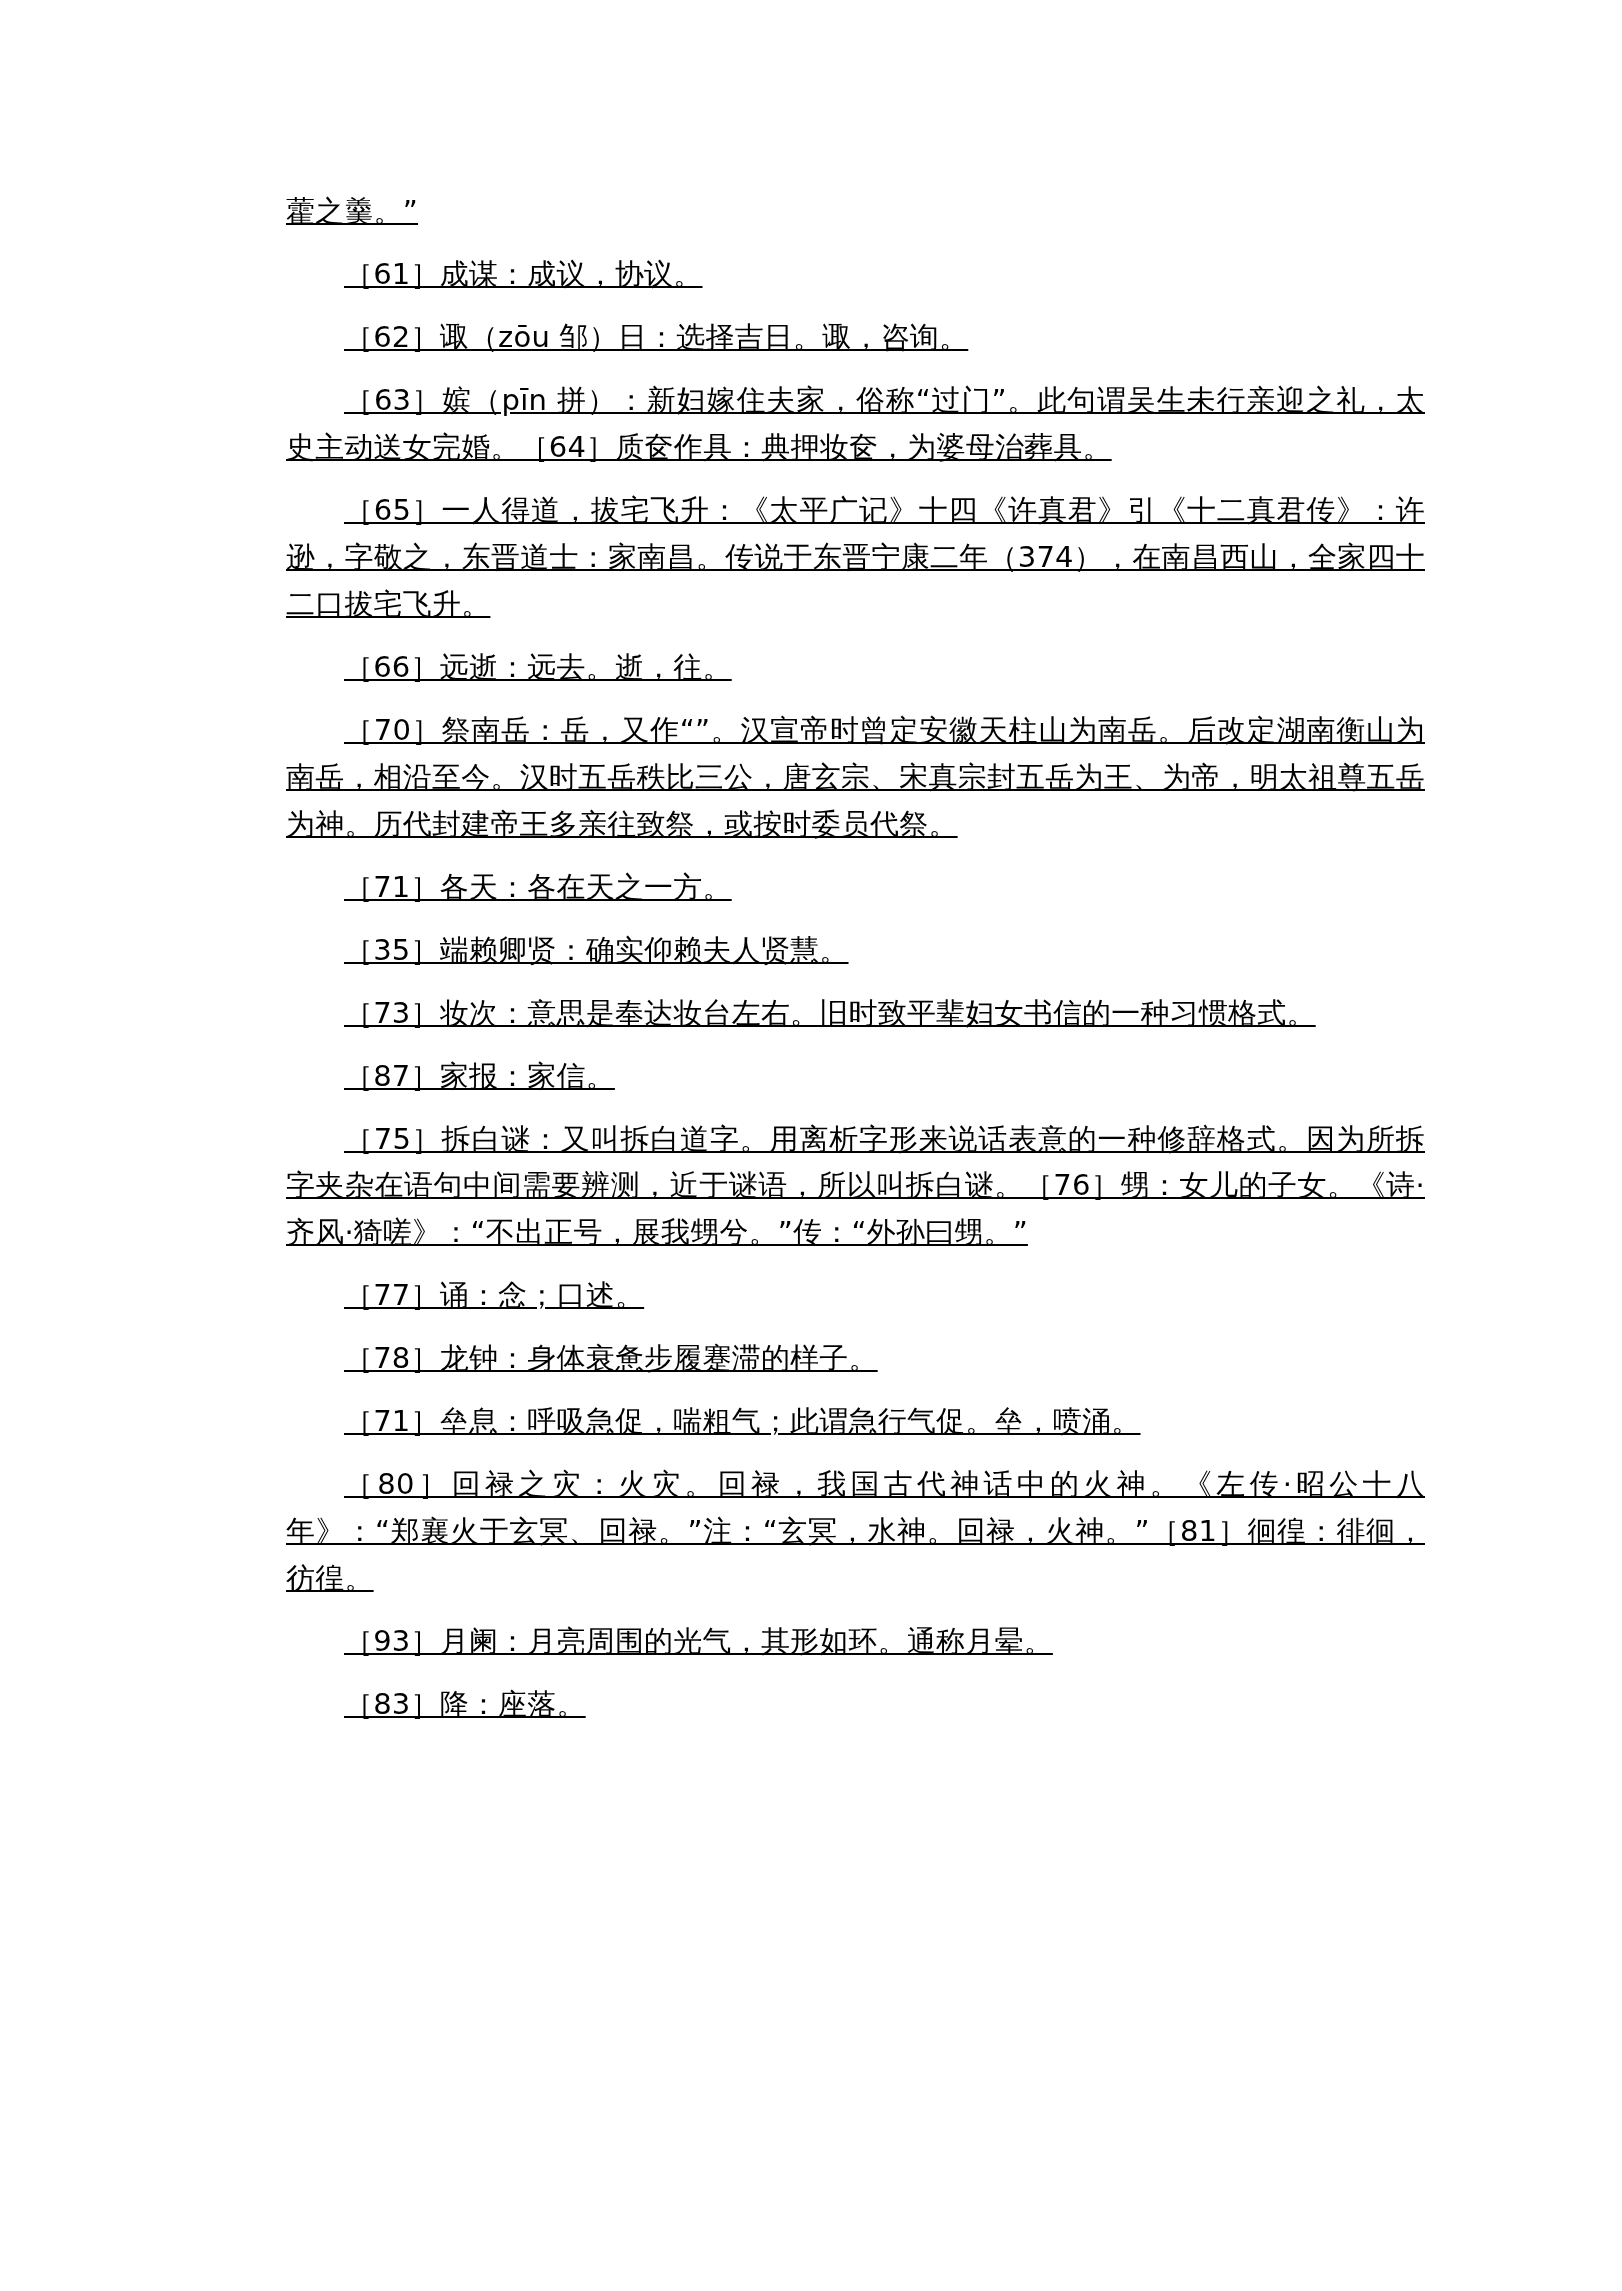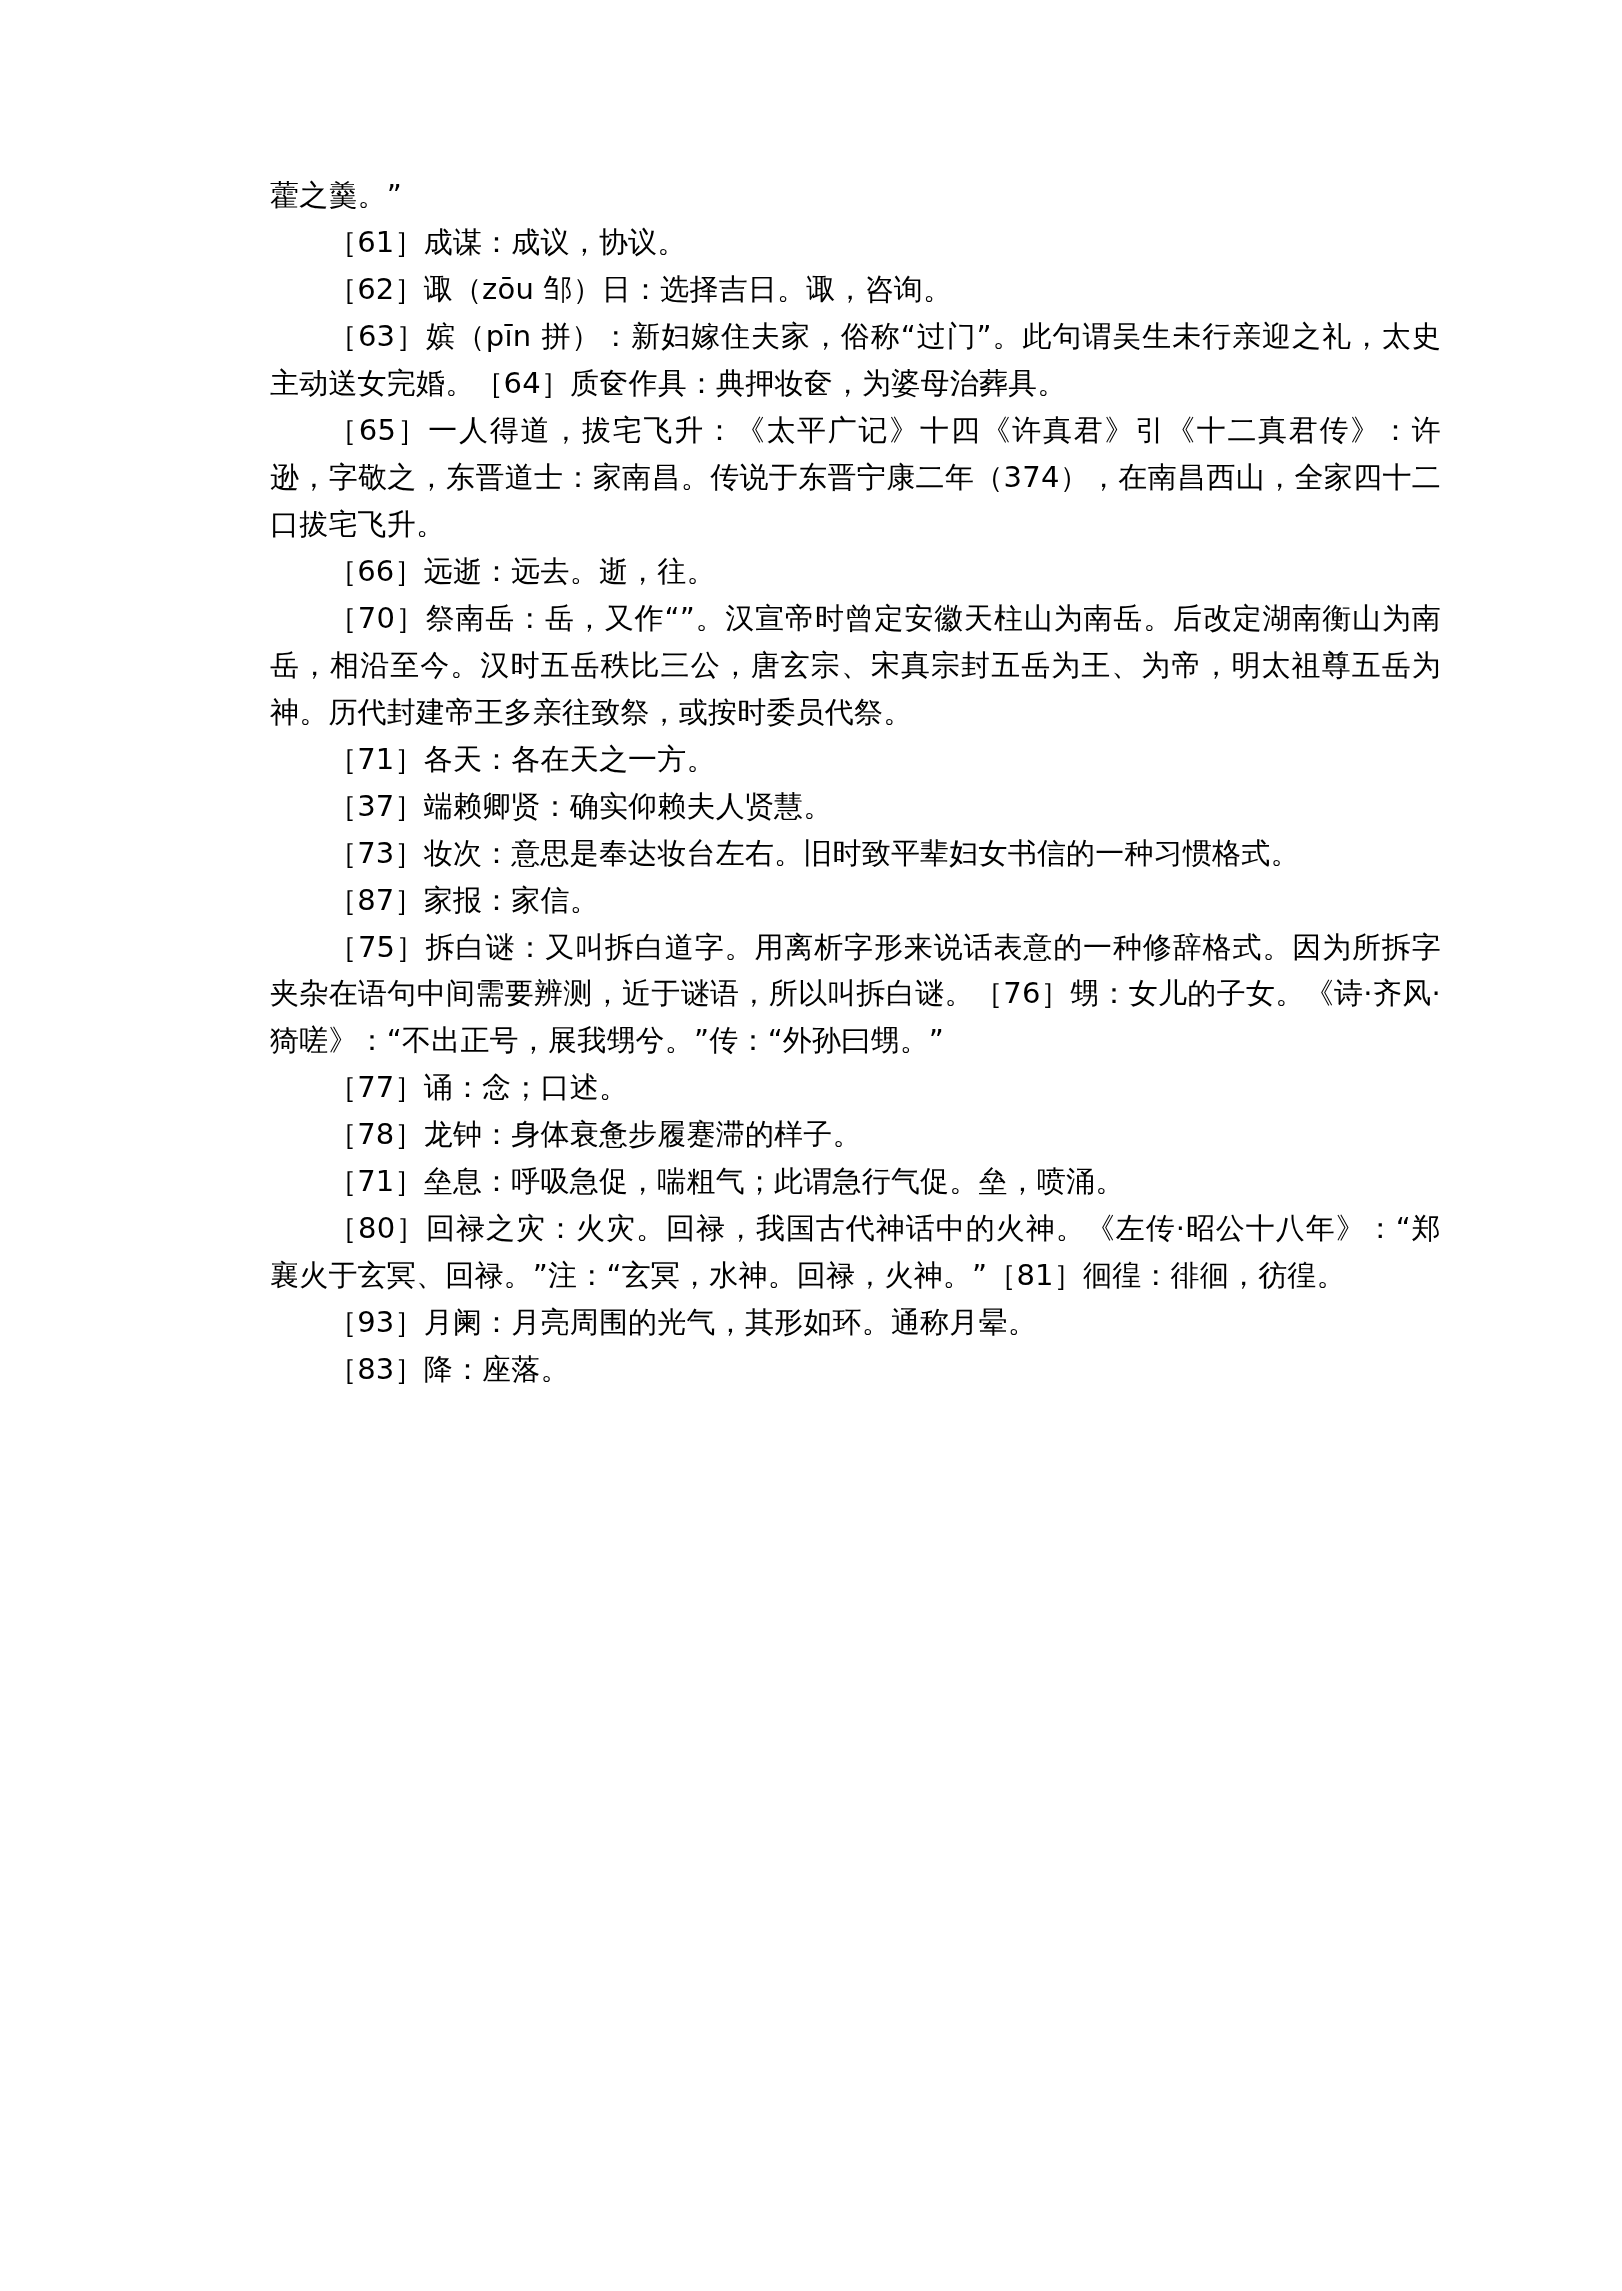--- a/index.html
+++ b/index.html
@@ -23,41 +23,42 @@
     padding: 172px 181px 0 270px;
   }
   .doc-body {
     font-size: 29px;
     line-height: 1.62;
     text-align: justify;
     text-justify: inter-ideograph;
     letter-spacing: 0.2px;
   }
   .para {
-    margin: 0;
+    margin: 16px;
     text-indent: 0;
+    text-decoration: underline;
   }
   .para.indent {
     text-indent: 2em;
   }
 </style>
 </head>
 <body>
 
 <div class="page">
   <div class="doc-body">
     <p class="para">藿之羹。”</p>
     <p class="para indent">［61］成谋：成议，协议。</p>
     <p class="para indent">［62］诹（zōu 邹）日：选择吉日。诹，咨询。</p>
     <p class="para indent">［63］嫔（pīn 拼）：新妇嫁住夫家，俗称“过门”。此句谓吴生未行亲迎之礼，太史主动送女完婚。［64］质奁作具：典押妆奁，为婆母治葬具。</p>
     <p class="para indent">［65］一人得道，拔宅飞升：《太平广记》十四《许真君》引《十二真君传》：许逊，字敬之，东晋道士：家南昌。传说于东晋宁康二年（374），在南昌西山，全家四十二口拔宅飞升。</p>
     <p class="para indent">［66］远逝：远去。逝，往。</p>
     <p class="para indent">［70］祭南岳：岳，又作“”。汉宣帝时曾定安徽天柱山为南岳。后改定湖南衡山为南岳，相沿至今。汉时五岳秩比三公，唐玄宗、宋真宗封五岳为王、为帝，明太祖尊五岳为神。历代封建帝王多亲往致祭，或按时委员代祭。</p>
     <p class="para indent">［71］各天：各在天之一方。</p>
-    <p class="para indent">［37］端赖卿贤：确实仰赖夫人贤慧。</p>
+    <p class="para indent">［35］端赖卿贤：确实仰赖夫人贤慧。</p>
     <p class="para indent">［73］妆次：意思是奉达妆台左右。旧时致平辈妇女书信的一种习惯格式。</p>
     <p class="para indent">［87］家报：家信。</p>
     <p class="para indent">［75］拆白谜：又叫拆白道字。用离析字形来说话表意的一种修辞格式。因为所拆字夹杂在语句中间需要辨测，近于谜语，所以叫拆白谜。［76］甥：女儿的子女。《诗·齐风·猗嗟》：“不出正号，展我甥兮。”传：“外孙曰甥。”</p>
     <p class="para indent">［77］诵：念；口述。</p>
     <p class="para indent">［78］龙钟：身体衰惫步履蹇滞的样子。</p>
     <p class="para indent">［71］垒息：呼吸急促，喘粗气；此谓急行气促。垒，喷涌。</p>
     <p class="para indent">［80］回禄之灾：火灾。回禄，我国古代神话中的火神。《左传·昭公十八年》：“郑襄火于玄冥、回禄。”注：“玄冥，水神。回禄，火神。”［81］徊徨：徘徊，彷徨。</p>
     <p class="para indent">［93］月阑：月亮周围的光气，其形如环。通称月晕。</p>
     <p class="para indent">［83］降：座落。</p>
   </div>

